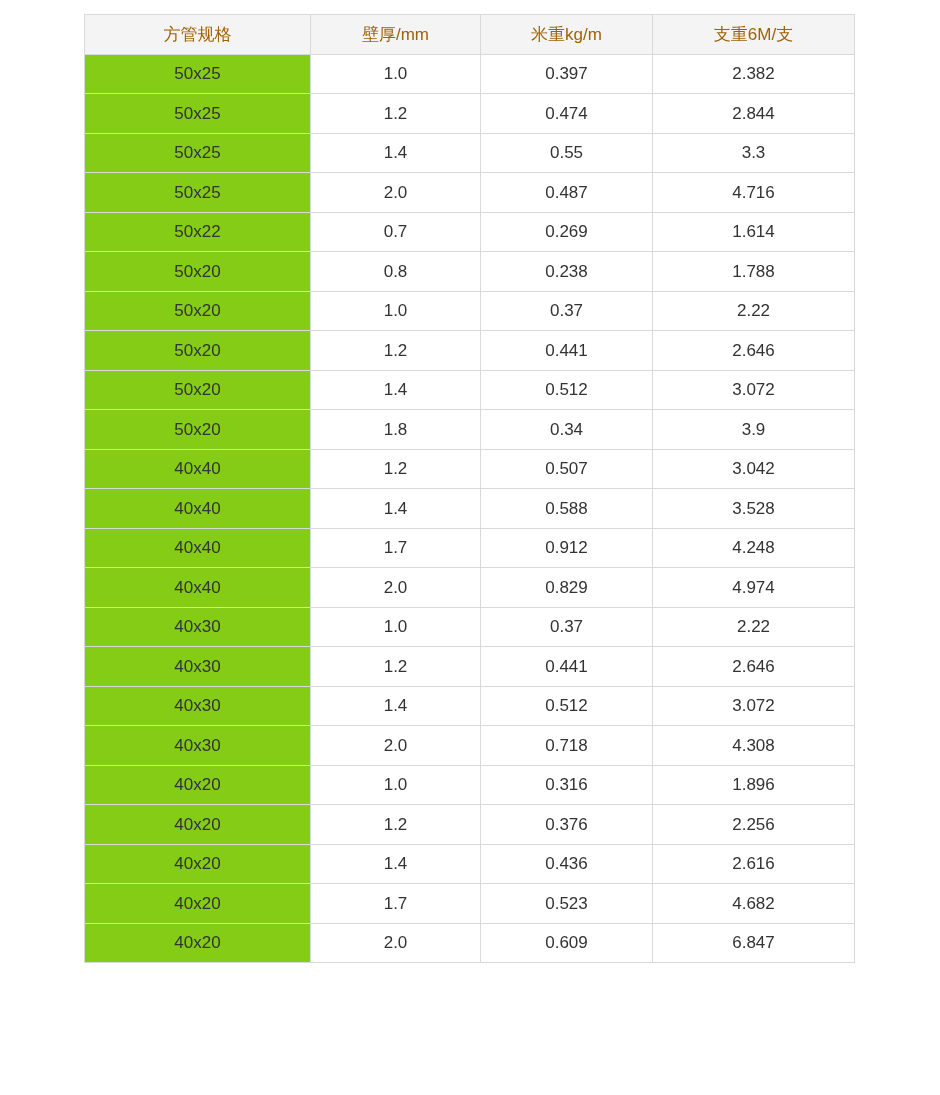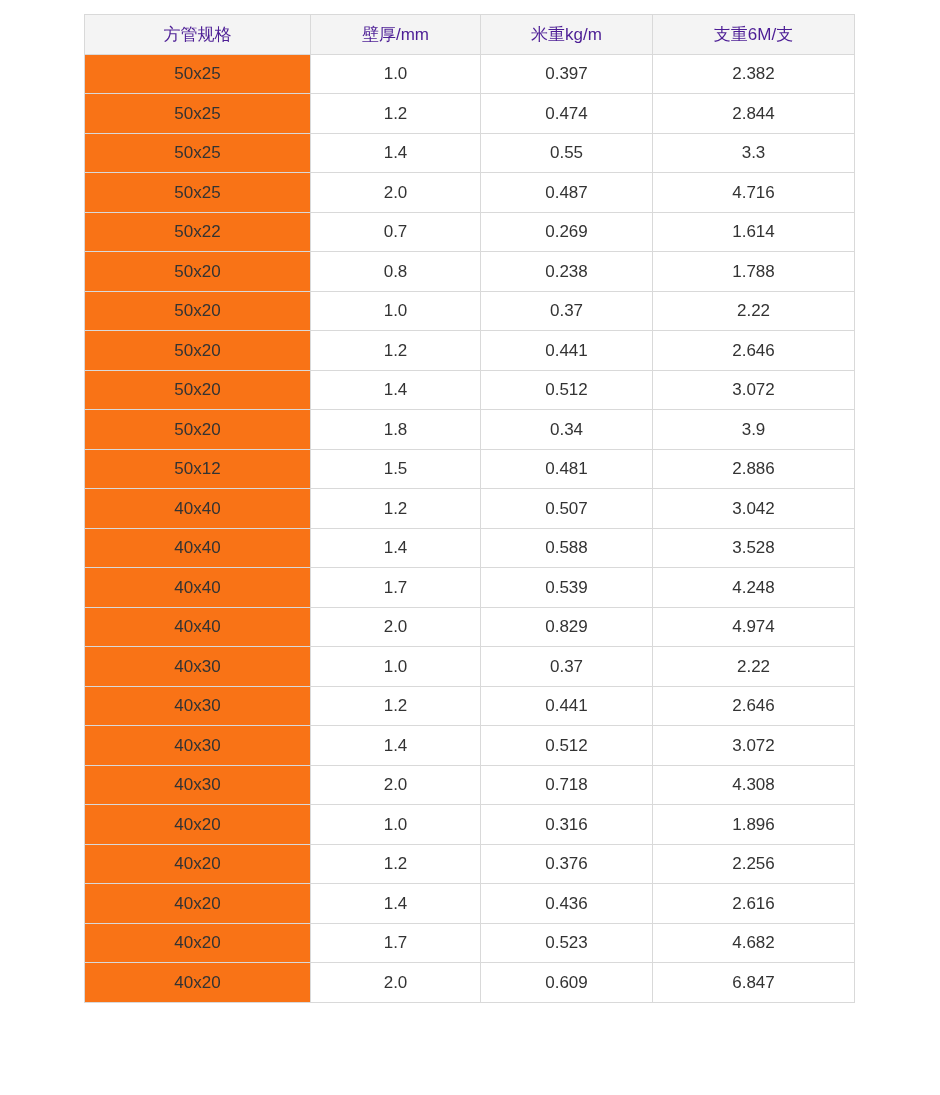--- a/index.html
+++ b/index.html
@@ -37,24 +37,24 @@
     text-align: center;
     vertical-align: middle;
     font-size: 17px;
     line-height: 1;
     white-space: nowrap;
     overflow: hidden;
   }
   th {
     background: #f4f4f4;
     font-weight: 500;
-    color: #4c1d95;
+    color: #a16207;
   }
   td { background: #ffffff; font-weight: 400; }
-  td:first-child { background: #f97316; }
+  td:first-child { background: #84cc16; }
 </style>
 </head>
 <body>
 
 <div class="table-wrap">
   <table class="spec-table">
     <colgroup>
       <col class="c1">
         <col class="c2">
         <col class="c3">
@@ -123,41 +123,35 @@
           <td>0.512</td>
           <td>3.072</td>
         </tr>
         <tr>
           <td>50x20</td>
           <td>1.8</td>
           <td>0.34</td>
           <td>3.9</td>
         </tr>
         <tr>
-          <td>50x12</td>
-          <td>1.5</td>
-          <td>0.481</td>
-          <td>2.886</td>
-        </tr>
-        <tr>
           <td>40x40</td>
           <td>1.2</td>
           <td>0.507</td>
           <td>3.042</td>
         </tr>
         <tr>
           <td>40x40</td>
           <td>1.4</td>
           <td>0.588</td>
           <td>3.528</td>
         </tr>
         <tr>
           <td>40x40</td>
           <td>1.7</td>
-          <td>0.539</td>
+          <td>0.912</td>
           <td>4.248</td>
         </tr>
         <tr>
           <td>40x40</td>
           <td>2.0</td>
           <td>0.829</td>
           <td>4.974</td>
         </tr>
         <tr>
           <td>40x30</td>

